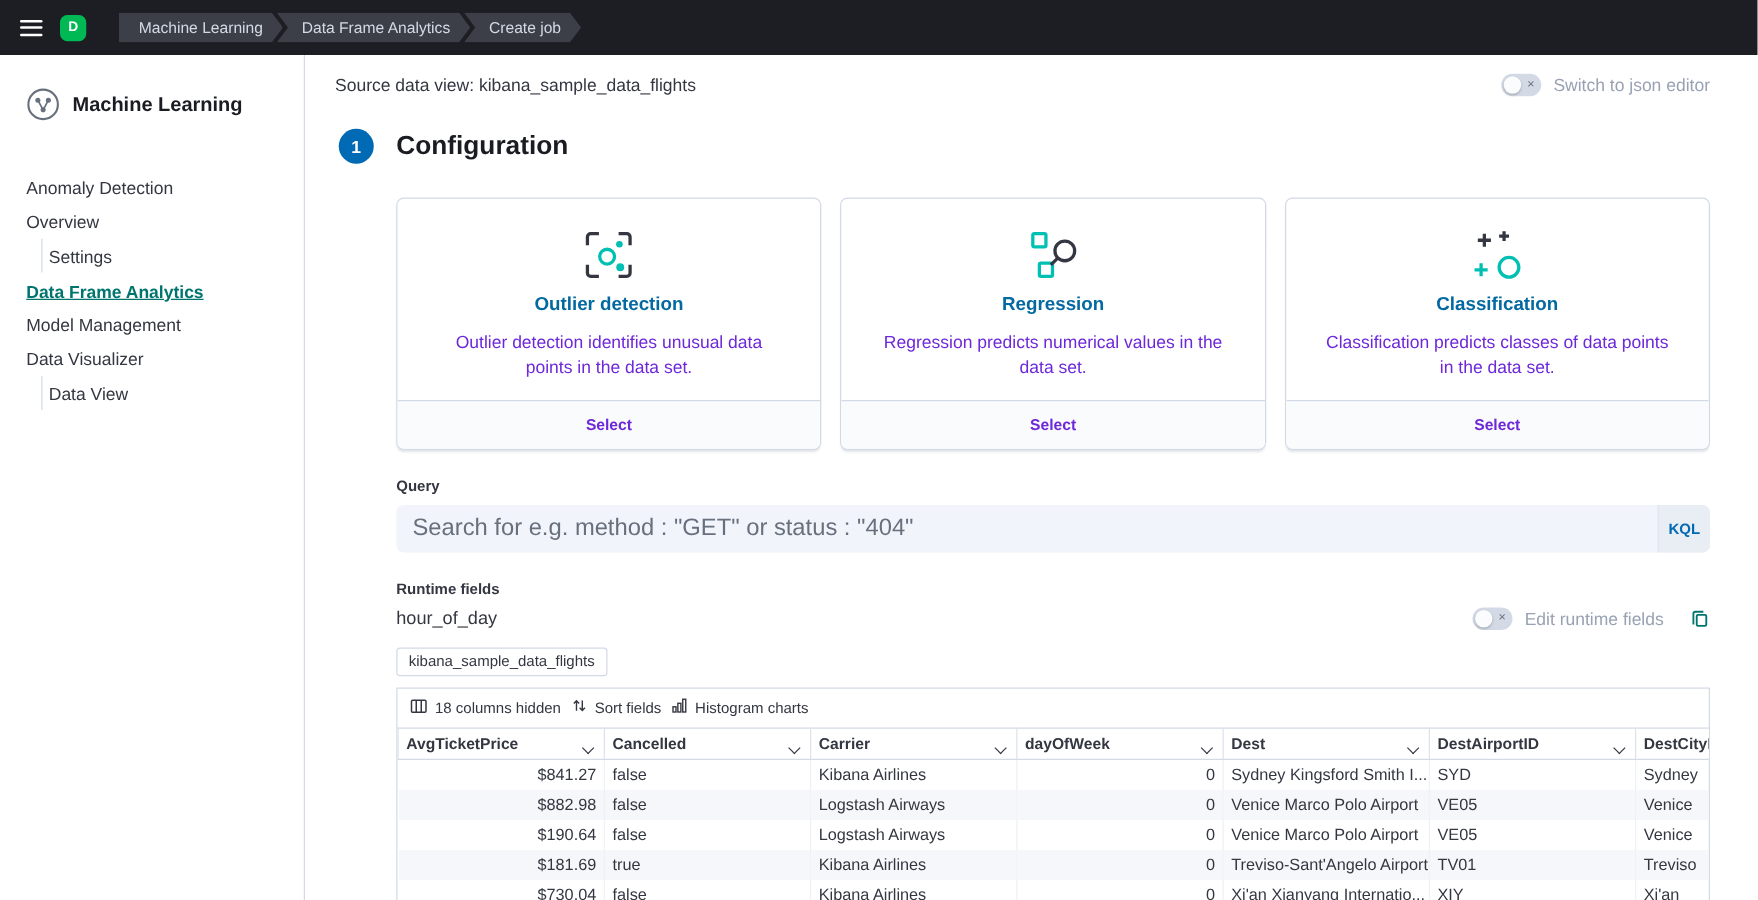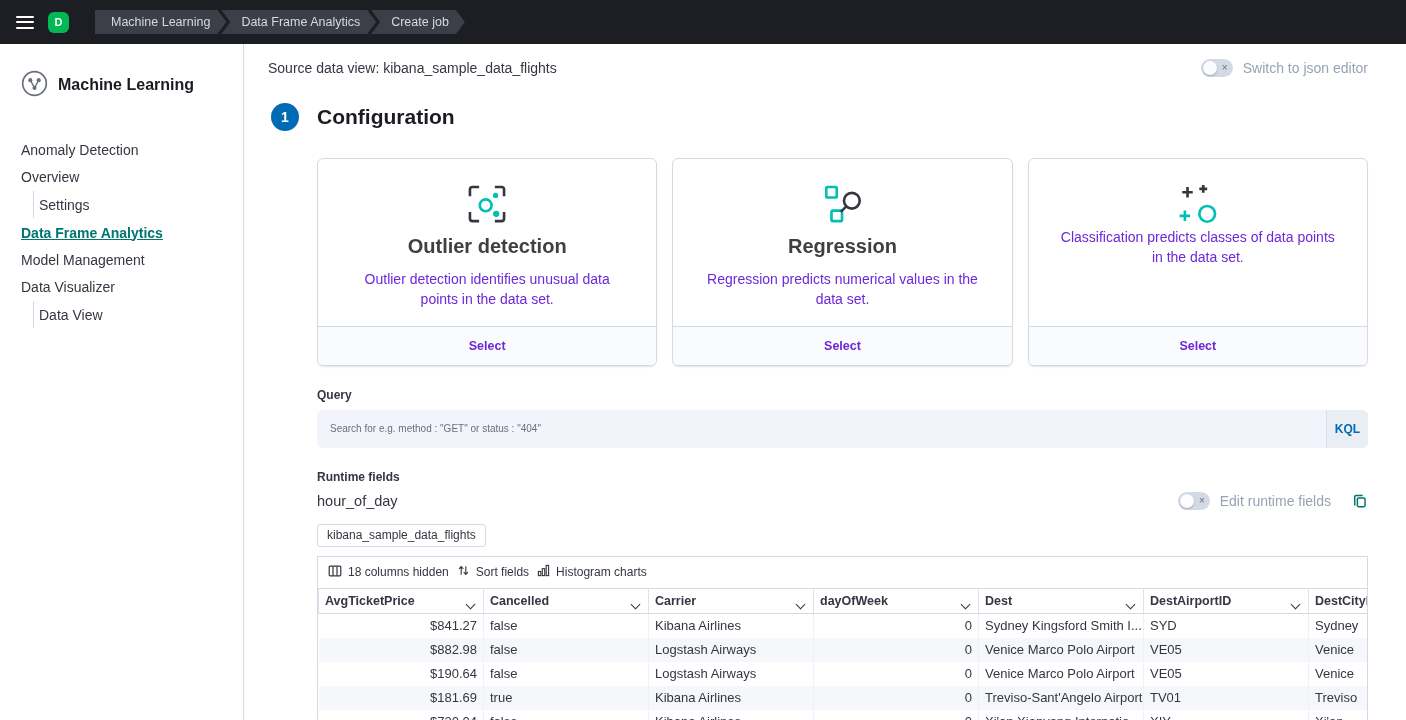--- a/index.html
+++ b/index.html
@@ -79,33 +79,33 @@
 
   .step-body { padding-left:49px; }
 
   .cards { display:flex; gap:15px; margin-top:27px; }
   .card {
     flex:1; border:1px solid #d3dae6; border-radius:6px; background:#fff;
     box-shadow:0 2px 2px -1px rgba(152,162,179,.3);
     display:flex; flex-direction:column; text-align:center; overflow:hidden; cursor:pointer;
   }
   .card-icon { margin:24px auto 2px; height:42px; }
-  .card-title { font-size:20px; font-weight:700; color:#404040; margin:8px 0 11px; }
+  .card-title { font-size:15px; font-weight:700; color:#0369a1; margin:8px 0 11px; }
   .card-desc { font-size:14px; line-height:1.45; padding:0 30px; color:#6d28d9; flex:1; }
   .card-footer {
     margin-top:16px; border-top:1px solid #d3dae6; background:#fafbfd;
     padding:12px; font-size:12.5px; font-weight:700; color:#6d28d9; cursor:pointer;
   }
 
   .field-label { font-size:12px; font-weight:700; color:#343741; margin:22px 0 8px; }
 
   .search-bar { display:flex; align-items:stretch; height:38px; background:#f1f4fa; border-radius:6px; }
   .search-input {
     flex:1; border:none; background:transparent; padding:0 13px;
-    font-size:10px; font-family:inherit; color:#343741; outline:none;
+    font-size:19px; font-family:inherit; color:#343741; outline:none;
   }
   .search-input::placeholder { color:#69707d; opacity:1; }
   .kql-chip {
     width:42px; display:flex; align-items:center; justify-content:center;
     font-size:12px; font-weight:600; color:#006bb4;
     border-left:1px solid #d9dfe8; background:#e9edf4;
     border-radius:0 6px 6px 0; cursor:pointer;
   }
 
   .rf-row { display:flex; justify-content:space-between; align-items:center; margin-top:2px; }
@@ -240,20 +240,21 @@
 
       <div class="card">
         <span class="card-icon">
           <svg width="42" height="42" viewBox="0 0 32 32" fill="none">
             <path d="M8 3 v8 M4 7 h8" stroke="#343741" stroke-width="2"></path>
             <path d="M20 1.5 v6 M17 4.5 h6" stroke="#343741" stroke-width="2"></path>
             <path d="M6 21 v8 M2 25 h8" stroke="#00bfb3" stroke-width="2"></path>
             <circle cx="23" cy="23.5" r="6" stroke="#00bfb3" stroke-width="2"></circle>
           </svg>
         </span>
+        <div class="card-title">Classification</div>
         <div class="card-desc">Classification predicts classes of data points in the data set.</div>
         <div class="card-footer">Select</div>
       </div>
 
     </div>
 
     
     <div class="field-label">Query</div>
     <div class="search-bar">
       <input class="search-input" type="text" placeholder="Search for e.g. method : &quot;GET&quot; or status : &quot;404&quot;" style="">

